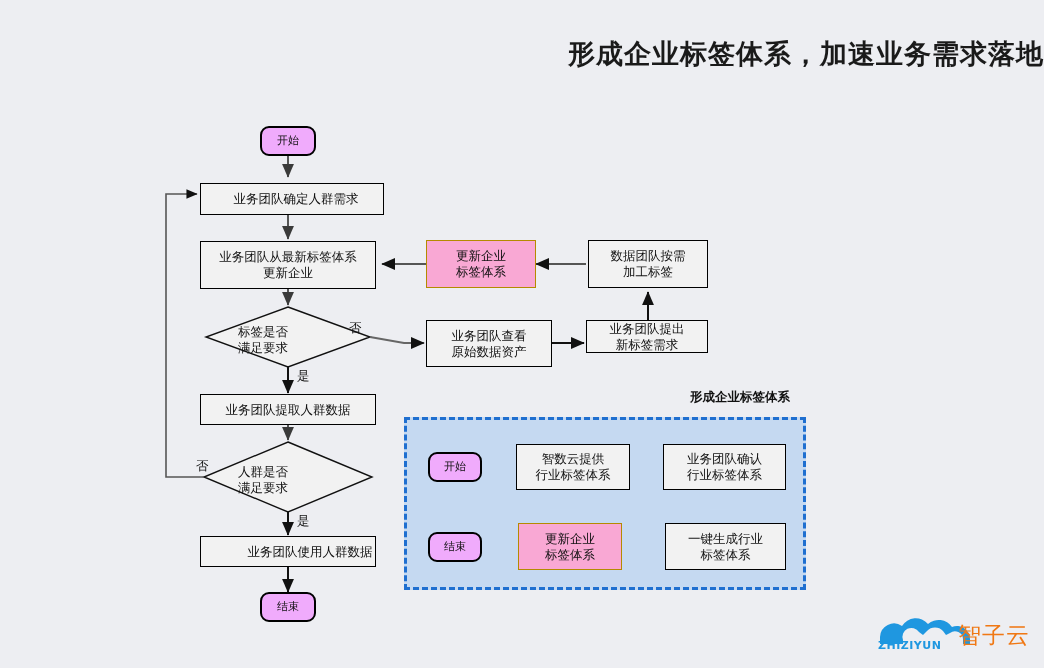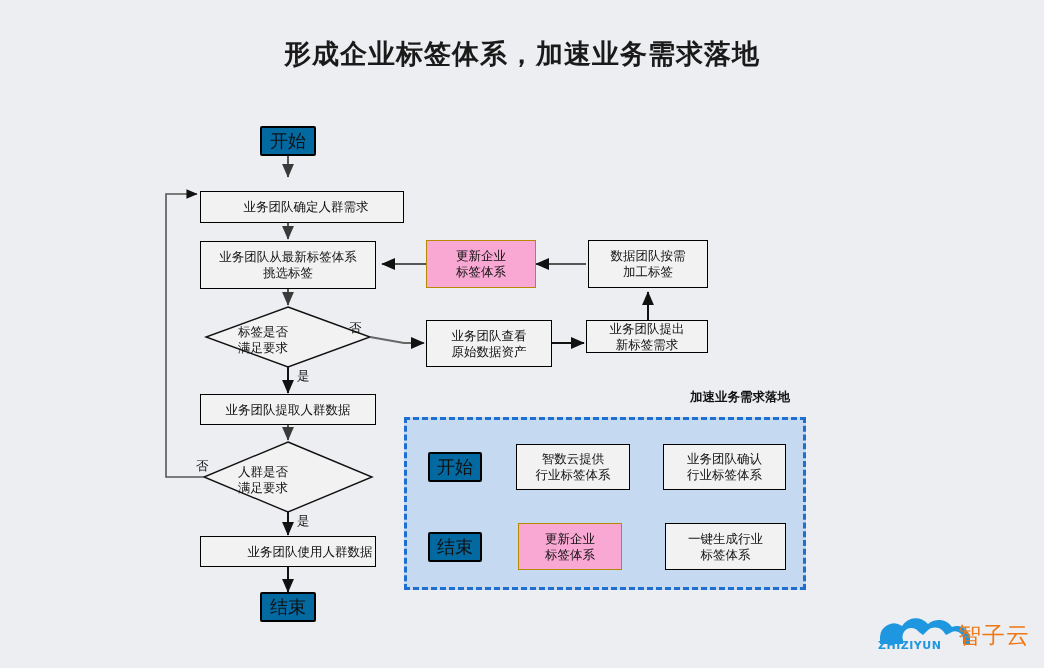--- a/index.html
+++ b/index.html
@@ -19,21 +19,21 @@
     left: 0; top: 0;
     width: 1044px;
     height: 668px;
   }
   
   #page-title {
     position: absolute;
     left: 0;
     top: 36px;
     width: 1044px;
-    text-align: center;
+    text-align: right;
     font-size: 27px;
     font-weight: bold;
     color: #1a1a1a;
     letter-spacing: 1px;
     white-space: nowrap;
   }
   
   .node {
     position: absolute;
     box-sizing: border-box;
@@ -44,24 +44,24 @@
     color: #111;
     line-height: 1.25;
     white-space: pre-line;
   }
   .proc {
     background: #f2f2f2;
     border: 1px solid #000;
     font-size: 12.5px;
   }
   .term {
-    background: #0369a1;
+    background: #f0abfc;
     border: 2px solid #000;
-    border-radius: 2px;
-    font-size: 18px;
+    border-radius: 9px;
+    font-size: 11px;
   }
   .orange {
     background: #f9a8d4;
     border: 1px solid #b58a00;
     font-size: 12.5px;
     color: #111;
   }
   .decision-label {
     position: absolute;
     font-size: 12.5px;
@@ -160,28 +160,28 @@
   <line x1="516" y1="547" x2="482" y2="547" stroke="#111" stroke-width="2.4" marker-end="url(#arrowk)"></line>
 
   <g>
     <path d="M880,644 L880,637 A14,14 0 0 1 902,626 A16,16 0 0 1 928,624 A16,16 0 0 1 952,627 A13,13 0 0 1 970,639 L970,644 L963,644 L963,639 A8,8 0 0 0 950,633 L946,635 L943,631 A11,11 0 0 0 927,631 L923,635 L919,632 A9,9 0 0 0 903,640 L903,644 Z" fill="#1f97e0"></path>
   </g>
 </svg>
 
 <div id="page-title">形成企业标签体系，加速业务需求落地</div>
 
 <div id="preset-panel"></div>
-<div id="preset-panel-title">加速业务需求落地</div>
+<div id="preset-panel-title">形成企业标签体系</div>
 
 <div class="node term" style="left:260px; top:126px; width:56px; height:30px;">开始</div>
 
-<div class="node proc" style="left:200px; top:191px; width:204px; height:32px;padding-left:8px;">业务团队确定人群需求</div>
+<div class="node proc" style="left:200px; top:183px; width:184px; height:32px;padding-left:8px;">业务团队确定人群需求</div>
 
 <div class="node proc" style="left:200px; top:241px; width:176px; height:48px;">业务团队从最新标签体系
-挑选标签</div>
+更新企业</div>
 
 <div class="decision-label" style="left:238px; top:324px; width:100px;">标签是否
 满足要求</div>
 
 <div class="node proc" style="left:200px; top:394px; width:176px; height:31px;">业务团队提取人群数据</div>
 
 <div class="decision-label" style="left:238px; top:464px; width:100px;">人群是否
 满足要求</div>
 
 <div class="node proc" style="left:200px; top:536px; width:176px; height:31px;padding-left:44px;">业务团队使用人群数据</div>

